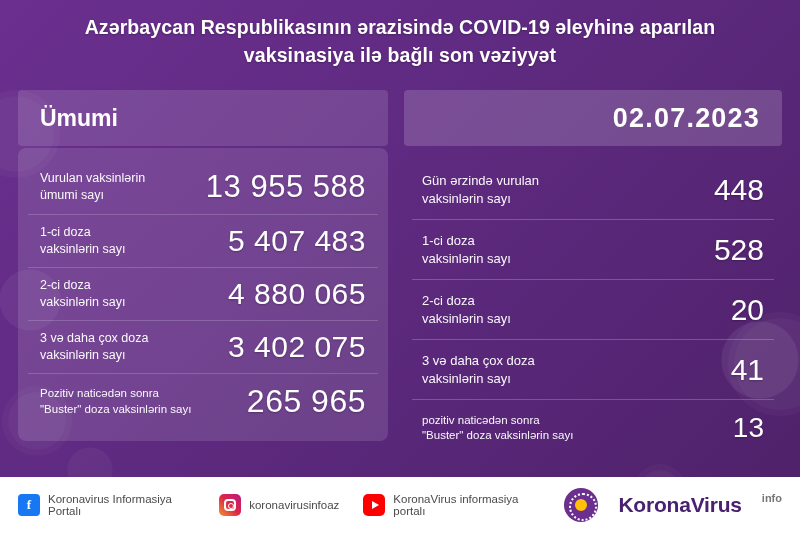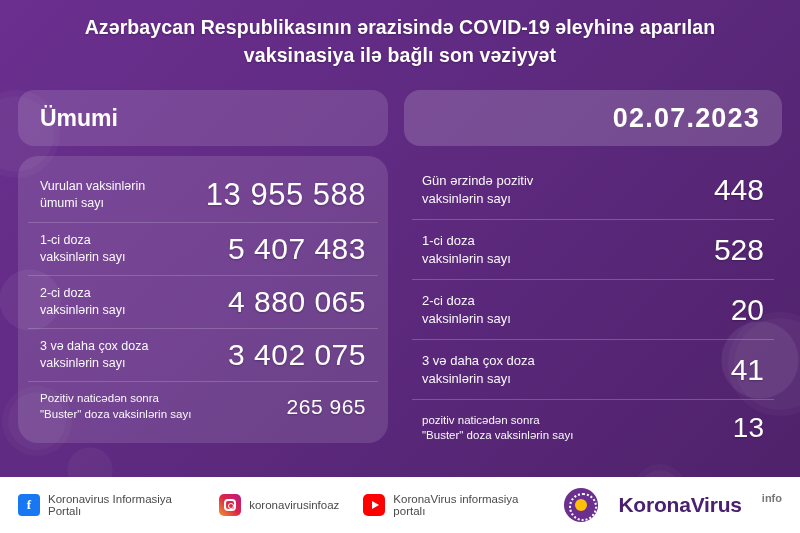--- a/index.html
+++ b/index.html
@@ -50,43 +50,43 @@
     position:absolute;
     top:90px; left:18px; right:18px;
     display:flex;
     gap:16px;
   }
   .col-left { width:370px; }
   .col-right { flex:1; }
 
   .panel-title {
     height:56px;
-    border-radius:16px;
+    border-radius:4px;
     display:flex;
     align-items:center;
     padding:0 22px;
     font-weight:bold;
     text-align:center;
   }
   .panel-title.left {
     background:rgba(255,255,255,0.13);
     font-size:23px;
     justify-content:flex-start;
   }
   .panel-title.right {
     background:rgba(255,255,255,0.17);
     font-size:27px;
     justify-content:flex-end;
     letter-spacing:1.2px;
   }
 
   .card-left {
-    margin-top:10px;
+    margin-top:2px;
     background:rgba(255,255,255,0.12);
-    border-radius:20px;
+    border-radius:8px;
     padding:12px 10px 12px 10px;
   }
 
   .rows-right { margin-top:14px; padding:0 8px; }
 
   .row {
     display:flex;
     align-items:center;
     justify-content:space-between;
     gap:10px;
@@ -103,21 +103,21 @@
   }
 
   
   .card-left .row {
     padding:9px 12px;
     border-bottom:1px solid rgba(255,255,255,0.18);
   }
   .card-left .row:last-child { border-bottom:none; }
   .card-left .row .value { font-size:30px; letter-spacing:0.5px; }
   .card-left .row.big .value { font-size:31px; }
-  .card-left .row.small .value { font-size:21px; }
+  .card-left .row.small .value { font-size:32px; }
   .card-left .row.small .label { font-size:11.5px; }
 
   
   .rows-right .row {
     padding:12px 10px;
     border-bottom:1px solid rgba(255,255,255,0.22);
   }
   .rows-right .row:last-child { border-bottom:none; }
   .rows-right .row .label { font-size:13px; }
   .rows-right .row .value { font-size:30px; }
@@ -269,21 +269,21 @@
     </div>
 
     <div class="col-right">
       <div class="panel-title right">
         <span>02.07.2023</span>
       </div>
       <div class="rows-right">
 
         <div class="row">
           <div class="label">
-            <span>Gün ərzində pozitiv</span><br>
+            <span>Gün ərzində vurulan</span><br>
             <span>vaksinlərin sayı</span>
           </div>
           <div class="value">448</div>
         </div>
 
         <div class="row">
           <div class="label">
             <span>1-ci doza</span><br>
             <span>vaksinlərin sayı</span>
           </div>

